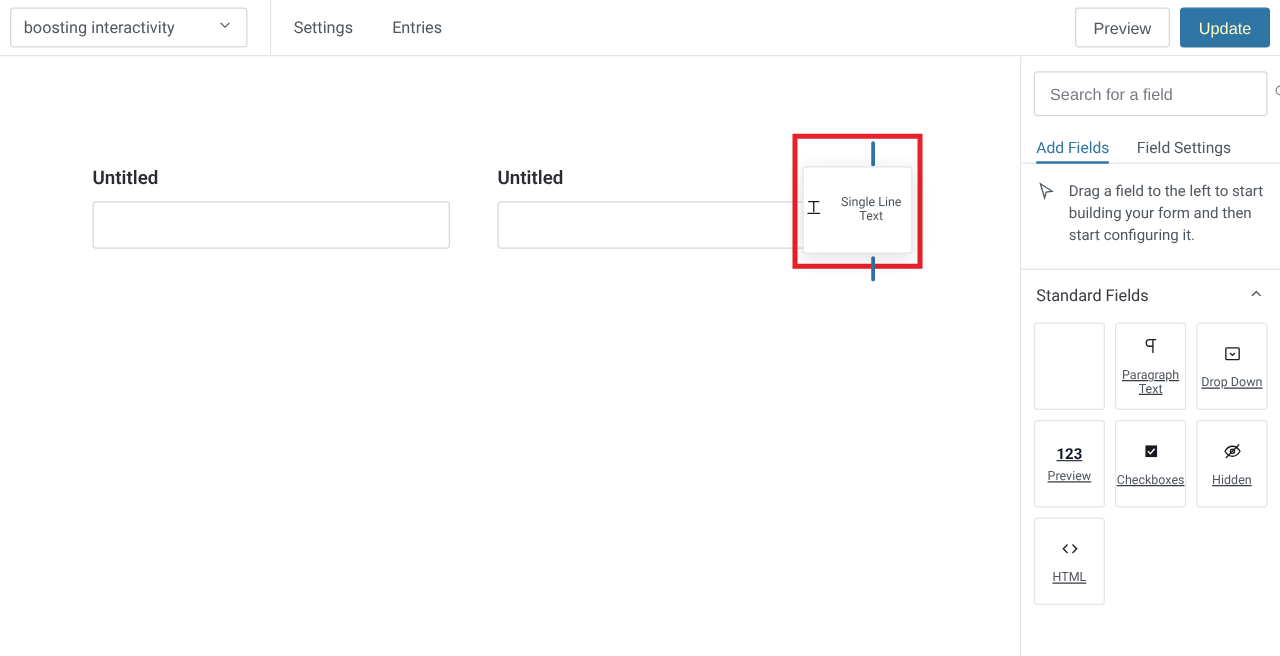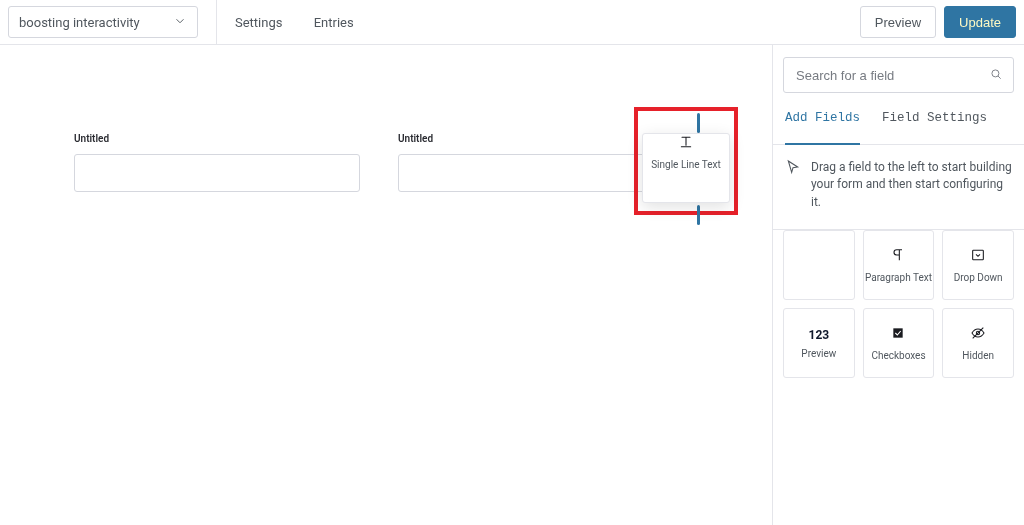--- a/index.html
+++ b/index.html
@@ -79,21 +79,21 @@
     top: 45px; left: 0; right: 258px; bottom: 0;
     padding: 0;
   }
 
   .form-field {
     position: absolute;
   }
   .field-label {
     font-weight: 600;
     color: #2b2c32;
-    font-size: 10px;
+    font-size: 15px;
     margin-bottom: 10px;
   }
   .field-input {
     border: 1px solid var(--border);
     border-radius: 3px;
     height: 38px;
     background: #fff;
   }
 
   
@@ -107,31 +107,31 @@
     width: 3px; border-radius: 2px;
     background: var(--blue);
   }
   .drag-tile {
     position: absolute;
     width: 88px; height: 70px;
     border: 1px solid var(--border-soft);
     border-radius: 3px;
     background: #fff;
     box-shadow: 0 4px 16px rgba(0,0,0,0.12);
-    display: flex; flex-direction: column;
-    align-items: center; 
+    display: flex; flex-direction: row;
+    align-items: center; justify-content: center;
     gap: 6px;
   }
   .drag-tile .tile-label { font-size: 10px; color: var(--text-muted); text-align:center; line-height:1.1; }
 
   
   .sidebar {
     position: absolute;
     top: 45px; right: 0; bottom: 0;
-    width: 252px;
+    width: 208px;
     border-left: 1px solid var(--border-soft);
     display: flex; flex-direction: column;
     background: #fff;
     margin-left: 44px;
   }
   .search-wrap { padding: 12px 10px 0 10px; }
   .search {
     display: flex; align-items: center;
     border: 1px solid var(--border);
     border-radius: 3px;
@@ -146,25 +146,24 @@
   }
   .search input::placeholder { color: var(--text-light); }
 
   .tabs {
     display: flex; gap: 22px;
     padding: 0 12px;
     margin-top: 18px;
     border-bottom: 1px solid var(--border-soft);
   }
   .tab {
-    padding-bottom: 18px;
+    padding-bottom: 3px;
     color: var(--text-muted);
     font-size: 12.5px;
     cursor: pointer;
-    font-family: Liberation Mono, monospace;
   }
   .tab.active {
     color: var(--blue-tab);
     border-bottom: 2px solid var(--blue-tab);
     margin-bottom: -1px;
   }
 
   .hint {
     display: flex; gap: 10px;
     padding: 14px 12px 18px 12px;
@@ -189,20 +188,21 @@
     padding: 0 10px 12px 10px;
   }
   .tile {
     border: 1px solid var(--border-soft);
     border-radius: 3px;
     height: 70px;
     display: flex; flex-direction: column;
     align-items: center; justify-content: center;
     gap: 6px;
     cursor: grab;
+    text-decoration: underline;
   }
   .tile-label { font-size: 10px; color: var(--text-muted); text-align:center; line-height:1.1; }
 
   
   svg.i { width: 14px; height: 14px; stroke: currentColor; fill: none; stroke-width: 1.6; }
   svg.i.big { width: 16px; height: 16px; }
   .tile svg.i, .drag-tile svg.i { color: #1a1b20; }
 </style>
 </head>
 <body>
@@ -275,20 +275,28 @@
 
   <div class="hint">
     <span>
       <svg class="i big" viewBox="0 0 24 24">
           <path d="M5 3 L19 12 L12 13 L10 20 Z"></path>
         </svg>
     </span>
     <span>Drag a field to the left to start building your form and then start configuring it.</span>
   </div>
 
+  <div class="accordion-head">
+    <span>Standard Fields</span>
+    <span>
+      <svg class="i" viewBox="0 0 24 24">
+          <polyline points="6 15 12 9 18 15"></polyline>
+        </svg>
+    </span>
+  </div>
 
   <div class="tile-grid">
 
     <div class="tile"></div>
 
     <div class="tile">
       <span>
         <svg class="i big" viewBox="0 0 24 24">
             <path d="M10 4h8M14 4v16M10 4a4 4 0 0 0 0 8h4"></path>
           </svg>
@@ -326,16 +334,25 @@
       <span>
         <svg class="i big" viewBox="0 0 24 24">
             <path d="M3 12s3.5-6 9-6 9 6 9 6-3.5 6-9 6-9-6-9-6z"></path>
             <circle cx="12" cy="12" r="2.5"></circle>
             <line x1="4" y1="20" x2="20" y2="4"></line>
           </svg>
       </span>
       <span class="tile-label">Hidden</span>
     </div>
 
+    <div class="tile">
+      <span>
+        <svg class="i big" viewBox="0 0 24 24">
+            <polyline points="9 7 4 12 9 17"></polyline>
+            <polyline points="15 7 20 12 15 17"></polyline>
+          </svg>
+      </span>
+      <span class="tile-label">HTML</span>
+    </div>
 
 
   </div>
 </aside>
 
 </body></html>

